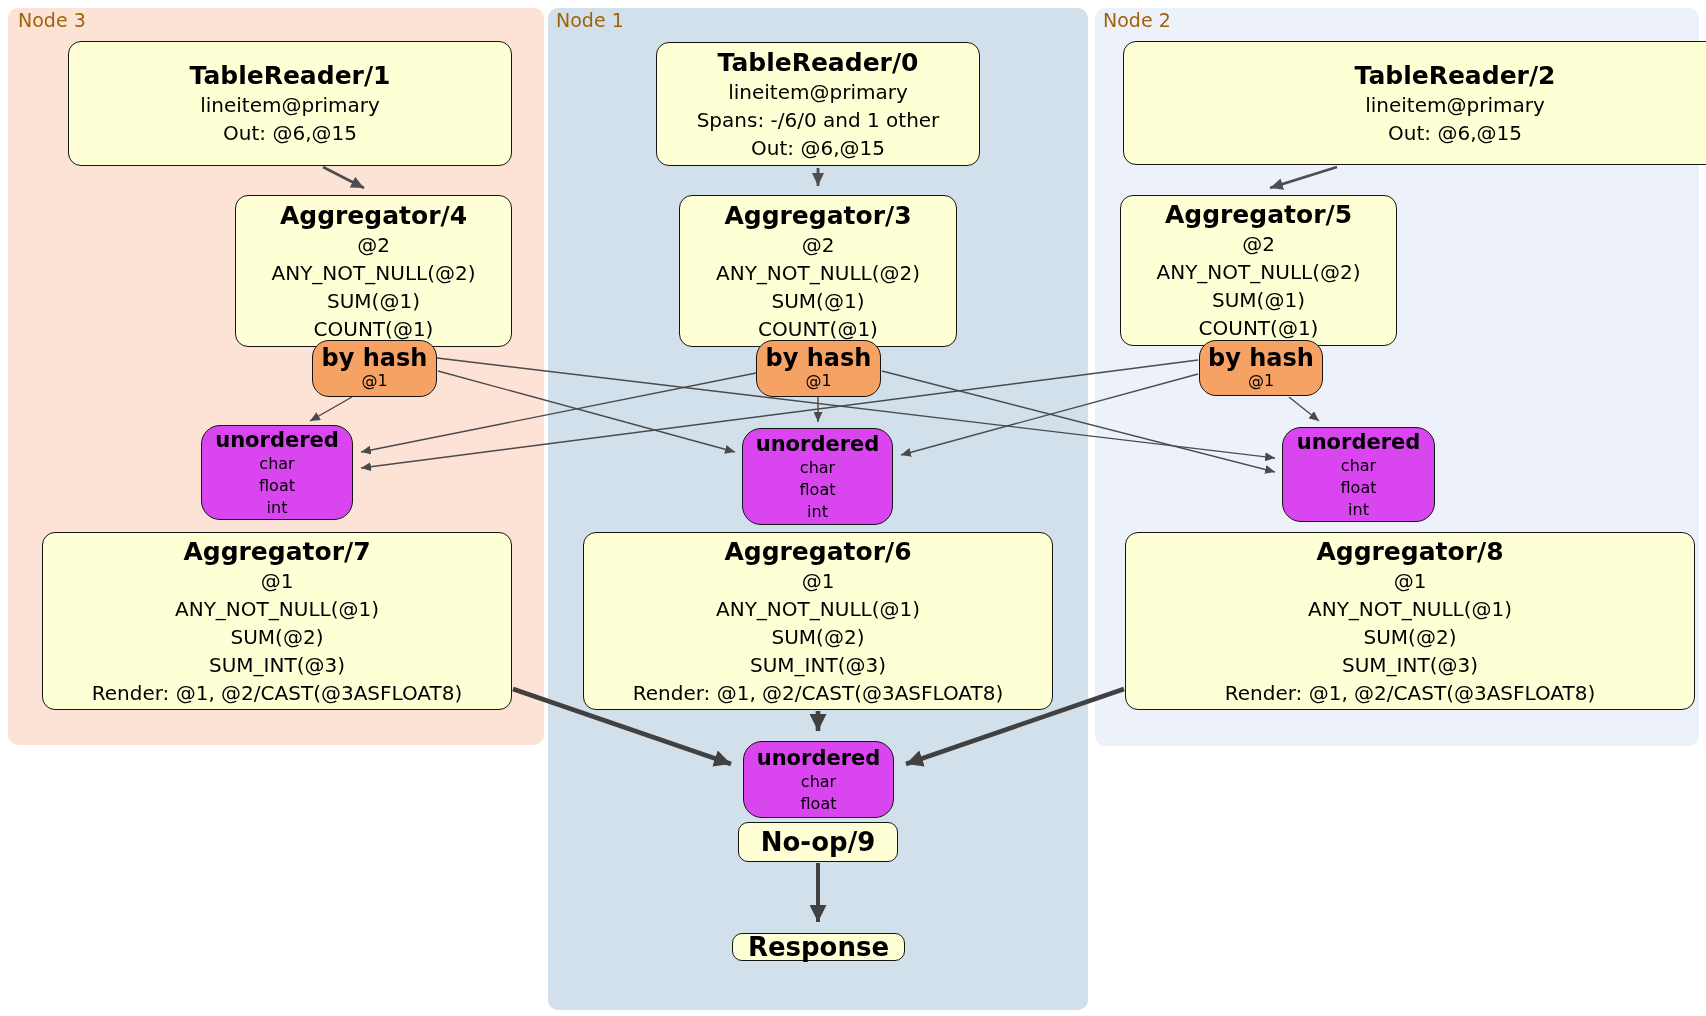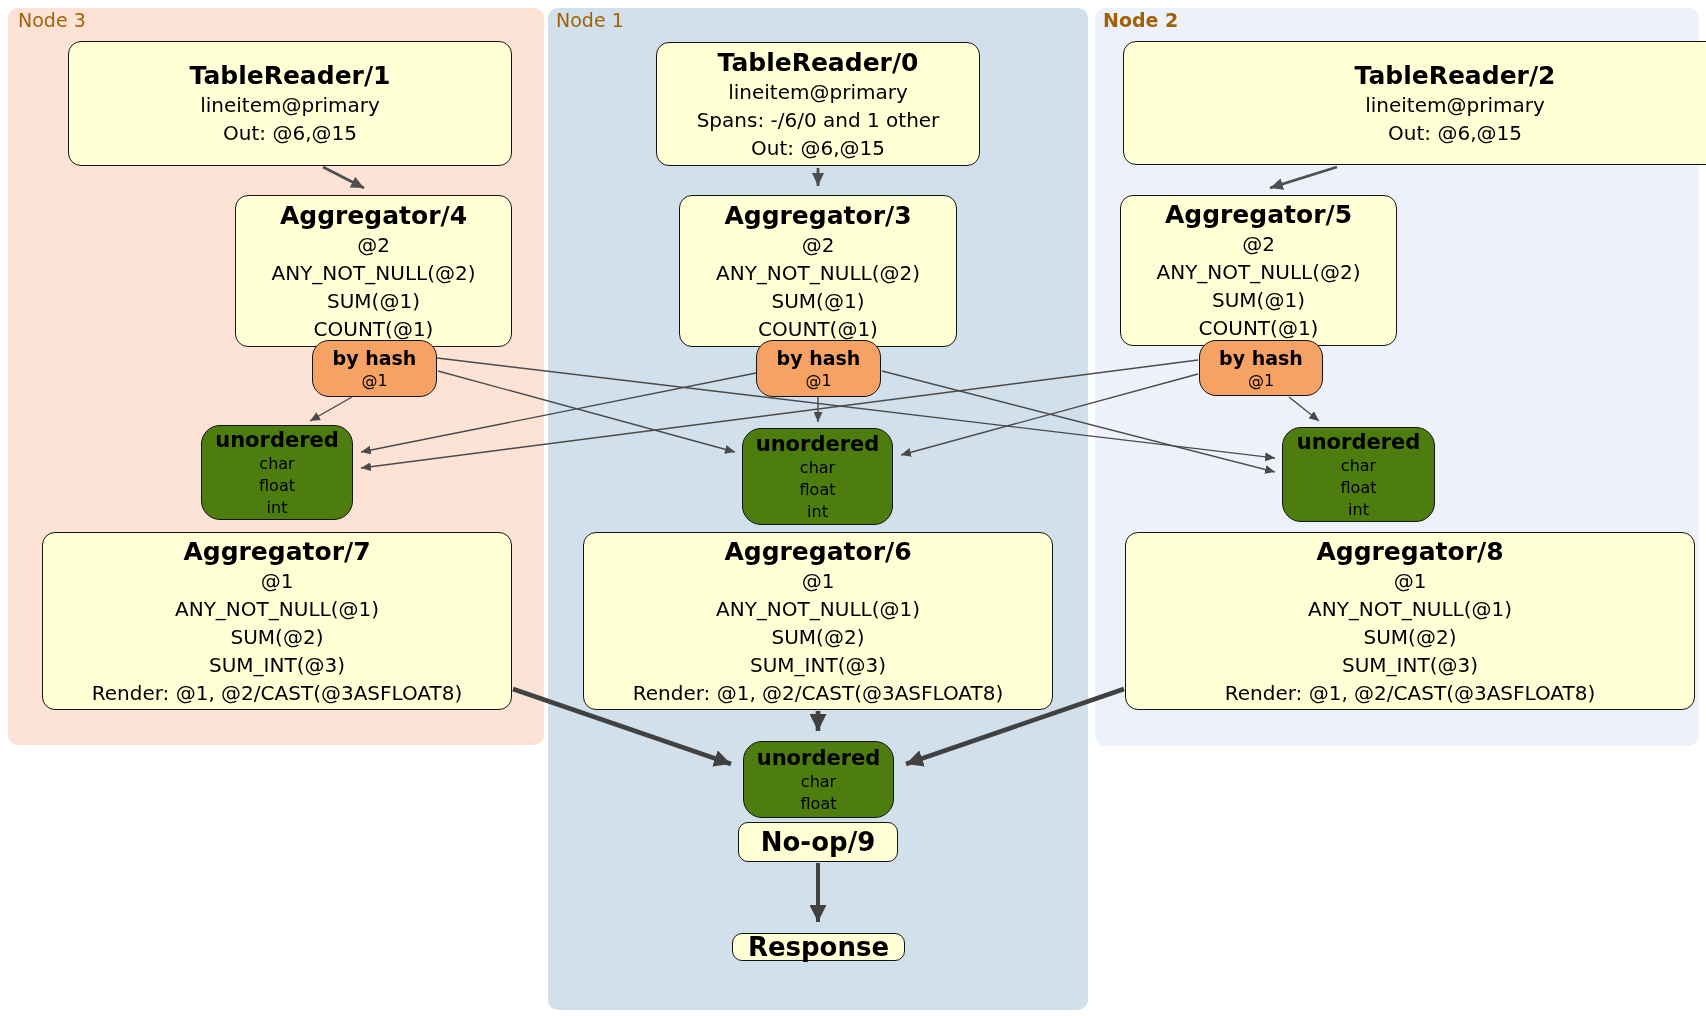--- a/index.html
+++ b/index.html
@@ -56,29 +56,29 @@
     font-size: 20px;
     line-height: 28px;
     color: #000;
   }
   .router {
     background: #f6a264;
     border-radius: 17px;
     z-index: 4;
   }
   .router .title {
-    font-size: 19px;
+    font-size: 24px;
     line-height: 25px;
   }
   .router .sub {
     font-size: 16px;
     line-height: 20px;
   }
   .sync {
-    background: #4d7c0f;
+    background: #d946ef;
     border-radius: 19px;
     z-index: 4;
   }
   .sync .title {
     font-size: 21px;
     line-height: 26px;
   }
   .sync .line {
     font-size: 16px;
     line-height: 22px;
@@ -92,21 +92,21 @@
 <body>
 
 <div class="canvas">
 
   <div class="panel" style="left:8px; top:8px; width:536px; height:737px; background:#fce3d6;"></div>
   <div class="panel" style="left:548px; top:8px; width:540px; height:1002px; background:#d2e0eb;"></div>
   <div class="panel" style="left:1095px; top:8px; width:604px; height:738px; background:#edf2fa;"></div>
 
   <span class="panel-label" style="left:18px; top:9px;">Node 3</span>
   <span class="panel-label" style="left:556px; top:9px;">Node 1</span>
-  <span class="panel-label" style="left:1103px; top:9px;font-weight:bold;">Node 2</span>
+  <span class="panel-label" style="left:1103px; top:9px;">Node 2</span>
 
   <svg class="edges" width="1706" height="1016">
     <defs>
       <marker id="ah-small" markerUnits="userSpaceOnUse" markerWidth="11" markerHeight="9" refX="10" refY="4.5" orient="auto">
         <path d="M0,0 L10,4.5 L0,9 z" fill="#4a4a4a"></path>
       </marker>
       <marker id="ah-med" markerUnits="userSpaceOnUse" markerWidth="14" markerHeight="12" refX="13" refY="6" orient="auto">
         <path d="M0,0 L13,6 L0,12 z" fill="#4f4f4f"></path>
       </marker>
       <marker id="ah-big" markerUnits="userSpaceOnUse" markerWidth="19" markerHeight="17" refX="17" refY="8.5" orient="auto">

